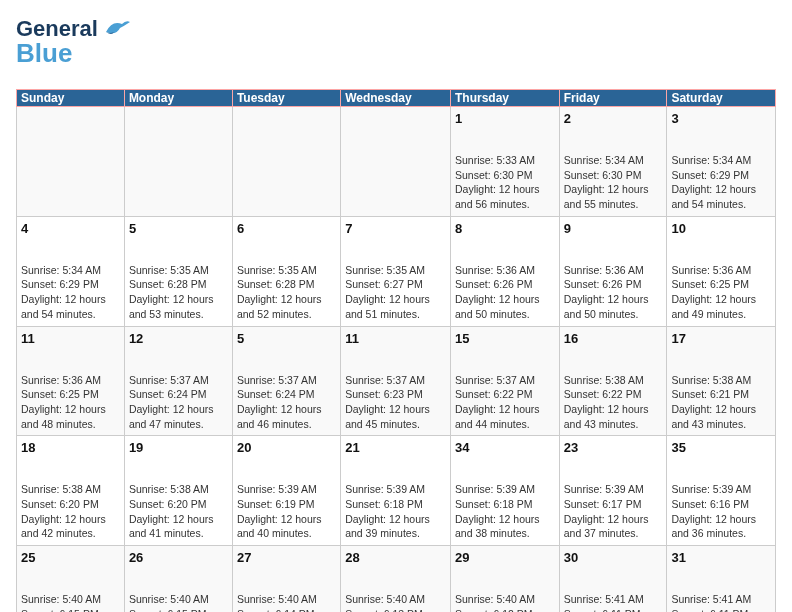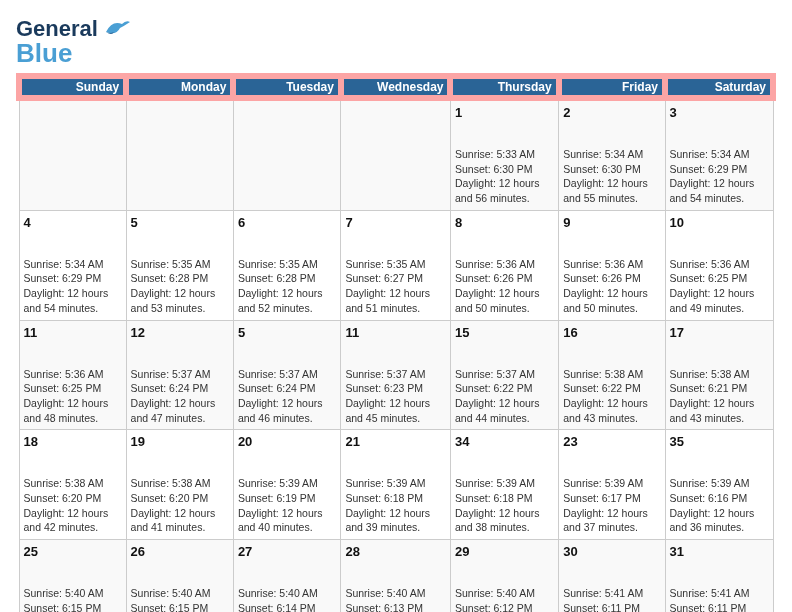--- a/index.html
+++ b/index.html
@@ -7,21 +7,21 @@
       font-family: Arial, sans-serif;
       background: #fff;
       width: 792px;
       min-height: 612px;
       padding: 16px;
     }
     .header-area {
       display: flex;
       justify-content: space-between;
       align-items: flex-start;
-      margin-bottom: 4px;
+      margin-bottom: 20px;
     }
     .logo {
       display: flex;
       flex-direction: column;
       align-items: flex-start;
     }
     .logo-row {
       display: flex;
       align-items: center;
       gap: 4px;
@@ -40,23 +40,23 @@
     }
     table {
       width: 100%;
       border-collapse: collapse;
       font-size: 11px;
     }
     thead tr th {
       background-color: #2a6496;
       color: #fff;
       padding: 1px 4px;
-      text-align: right;
+      text-align: left;
       font-size: 12px;
-      border: 6px solid #fca5a5;
+      border: 1px solid #fca5a5;
     }
     tbody tr td {
       border: 1px solid #ccc;
       vertical-align: top;
       padding: 4px;
       height: 80px;
       width: 113px;
       background: #fff;
     }
     tbody tr:nth-child(odd) td {

